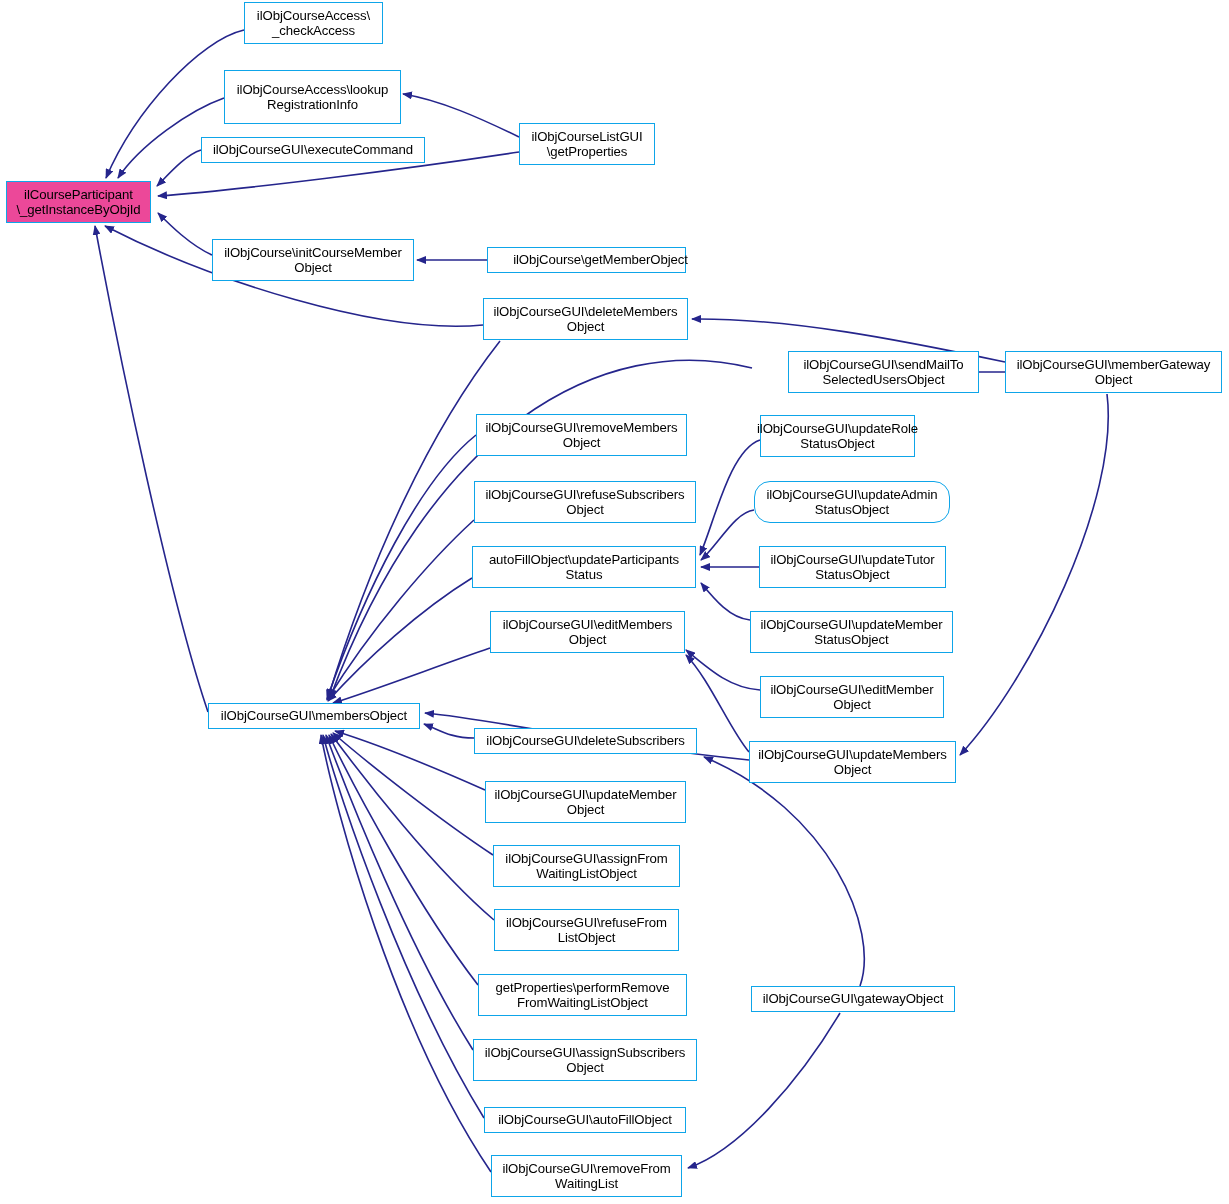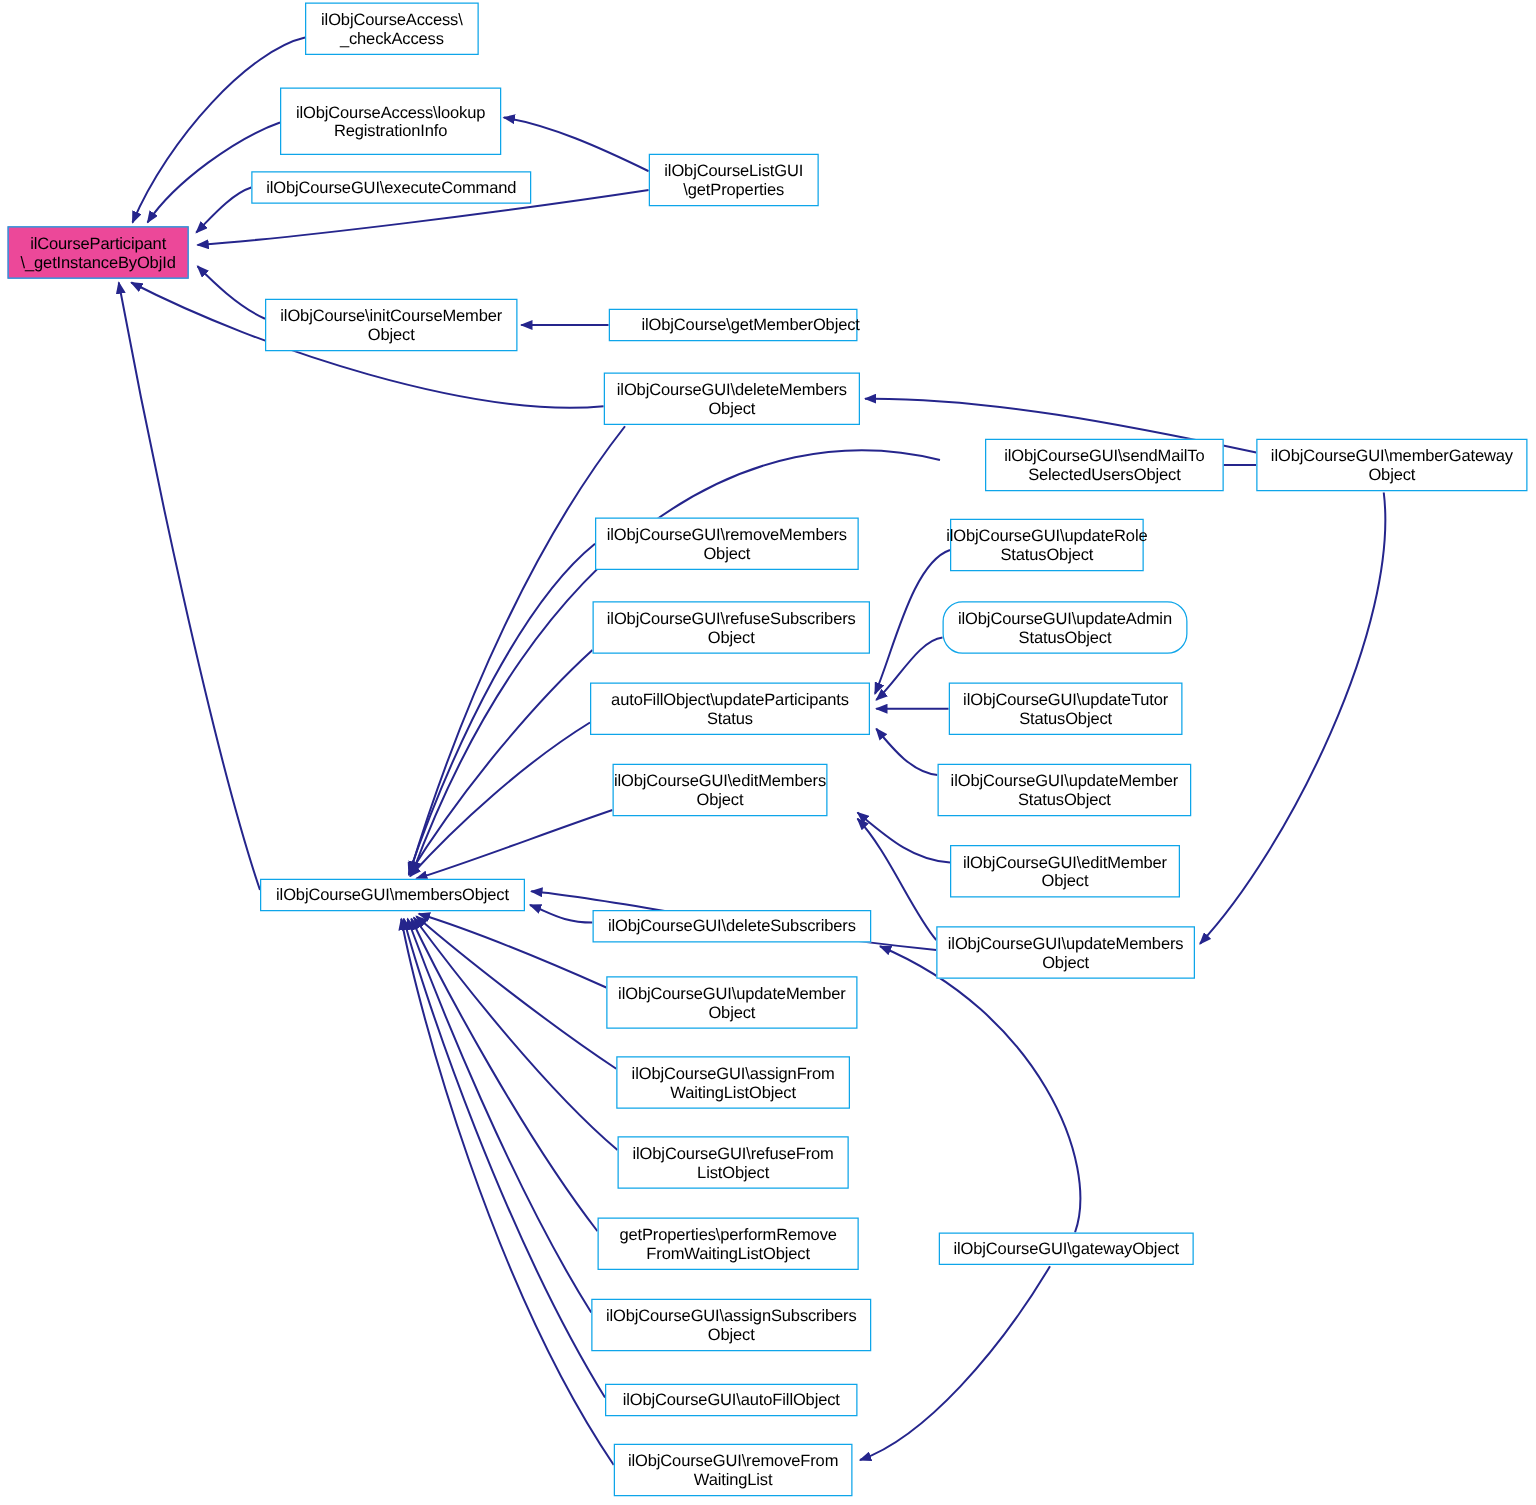--- a/index.html
+++ b/index.html
@@ -123,21 +123,21 @@
   <div class="node" style="left:760px;top:415px;width:155px;height:42px;">ilObjCourseGUI\updateRole
 StatusObject</div>
   <div class="node" style="left:474px;top:481px;width:222px;height:42px;">ilObjCourseGUI\refuseSubscribers
 Object</div>
   <div class="node" style="left:754px;top:481px;width:196px;height:42px;border-radius:16px;">ilObjCourseGUI\updateAdmin
 StatusObject</div>
   <div class="node" style="left:472px;top:546px;width:224px;height:42px;">autoFillObject\updateParticipants
 Status</div>
   <div class="node" style="left:759px;top:546px;width:187px;height:42px;">ilObjCourseGUI\updateTutor
 StatusObject</div>
-  <div class="node" style="left:490px;top:611px;width:172px;height:42px;">ilObjCourseGUI\editMembers
+  <div class="node" style="left:490px;top:611px;width:195px;height:42px;">ilObjCourseGUI\editMembers
 Object</div>
   <div class="node" style="left:750px;top:611px;width:203px;height:42px;">ilObjCourseGUI\updateMember
 StatusObject</div>
   <div class="node" style="left:760px;top:676px;width:184px;height:42px;">ilObjCourseGUI\editMember
 Object</div>
   <div class="node" style="left:208px;top:703px;width:212px;height:26px;">ilObjCourseGUI\membersObject</div>
   <div class="node" style="left:749px;top:741px;width:207px;height:42px;">ilObjCourseGUI\updateMembers
 Object</div>
   <div class="node" style="left:474px;top:728px;width:223px;height:26px;">ilObjCourseGUI\deleteSubscribers</div>
   <div class="node" style="left:485px;top:781px;width:201px;height:42px;">ilObjCourseGUI\updateMember

